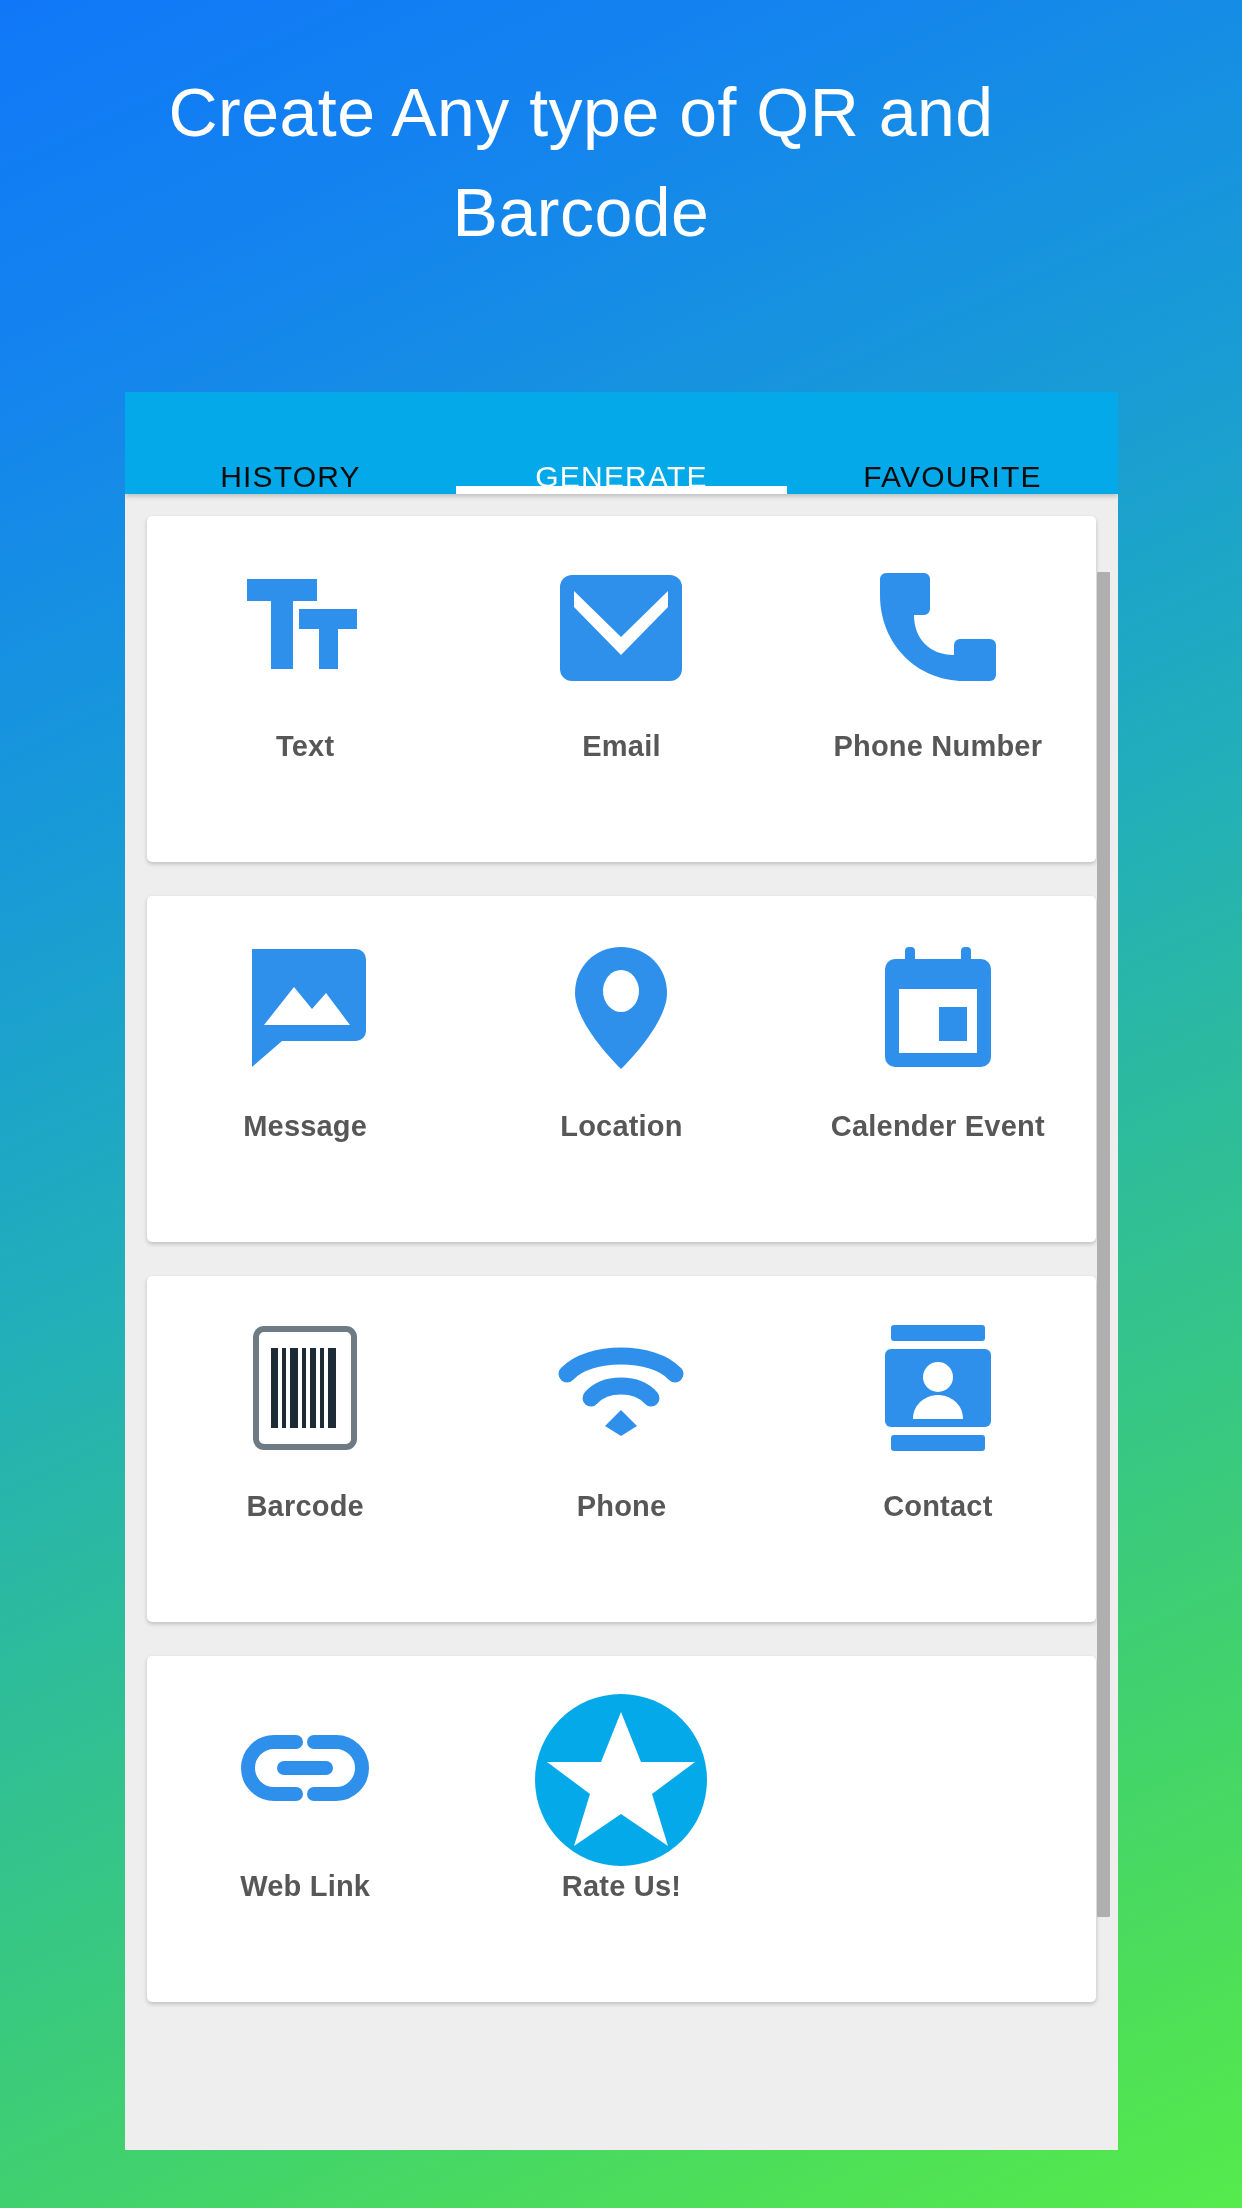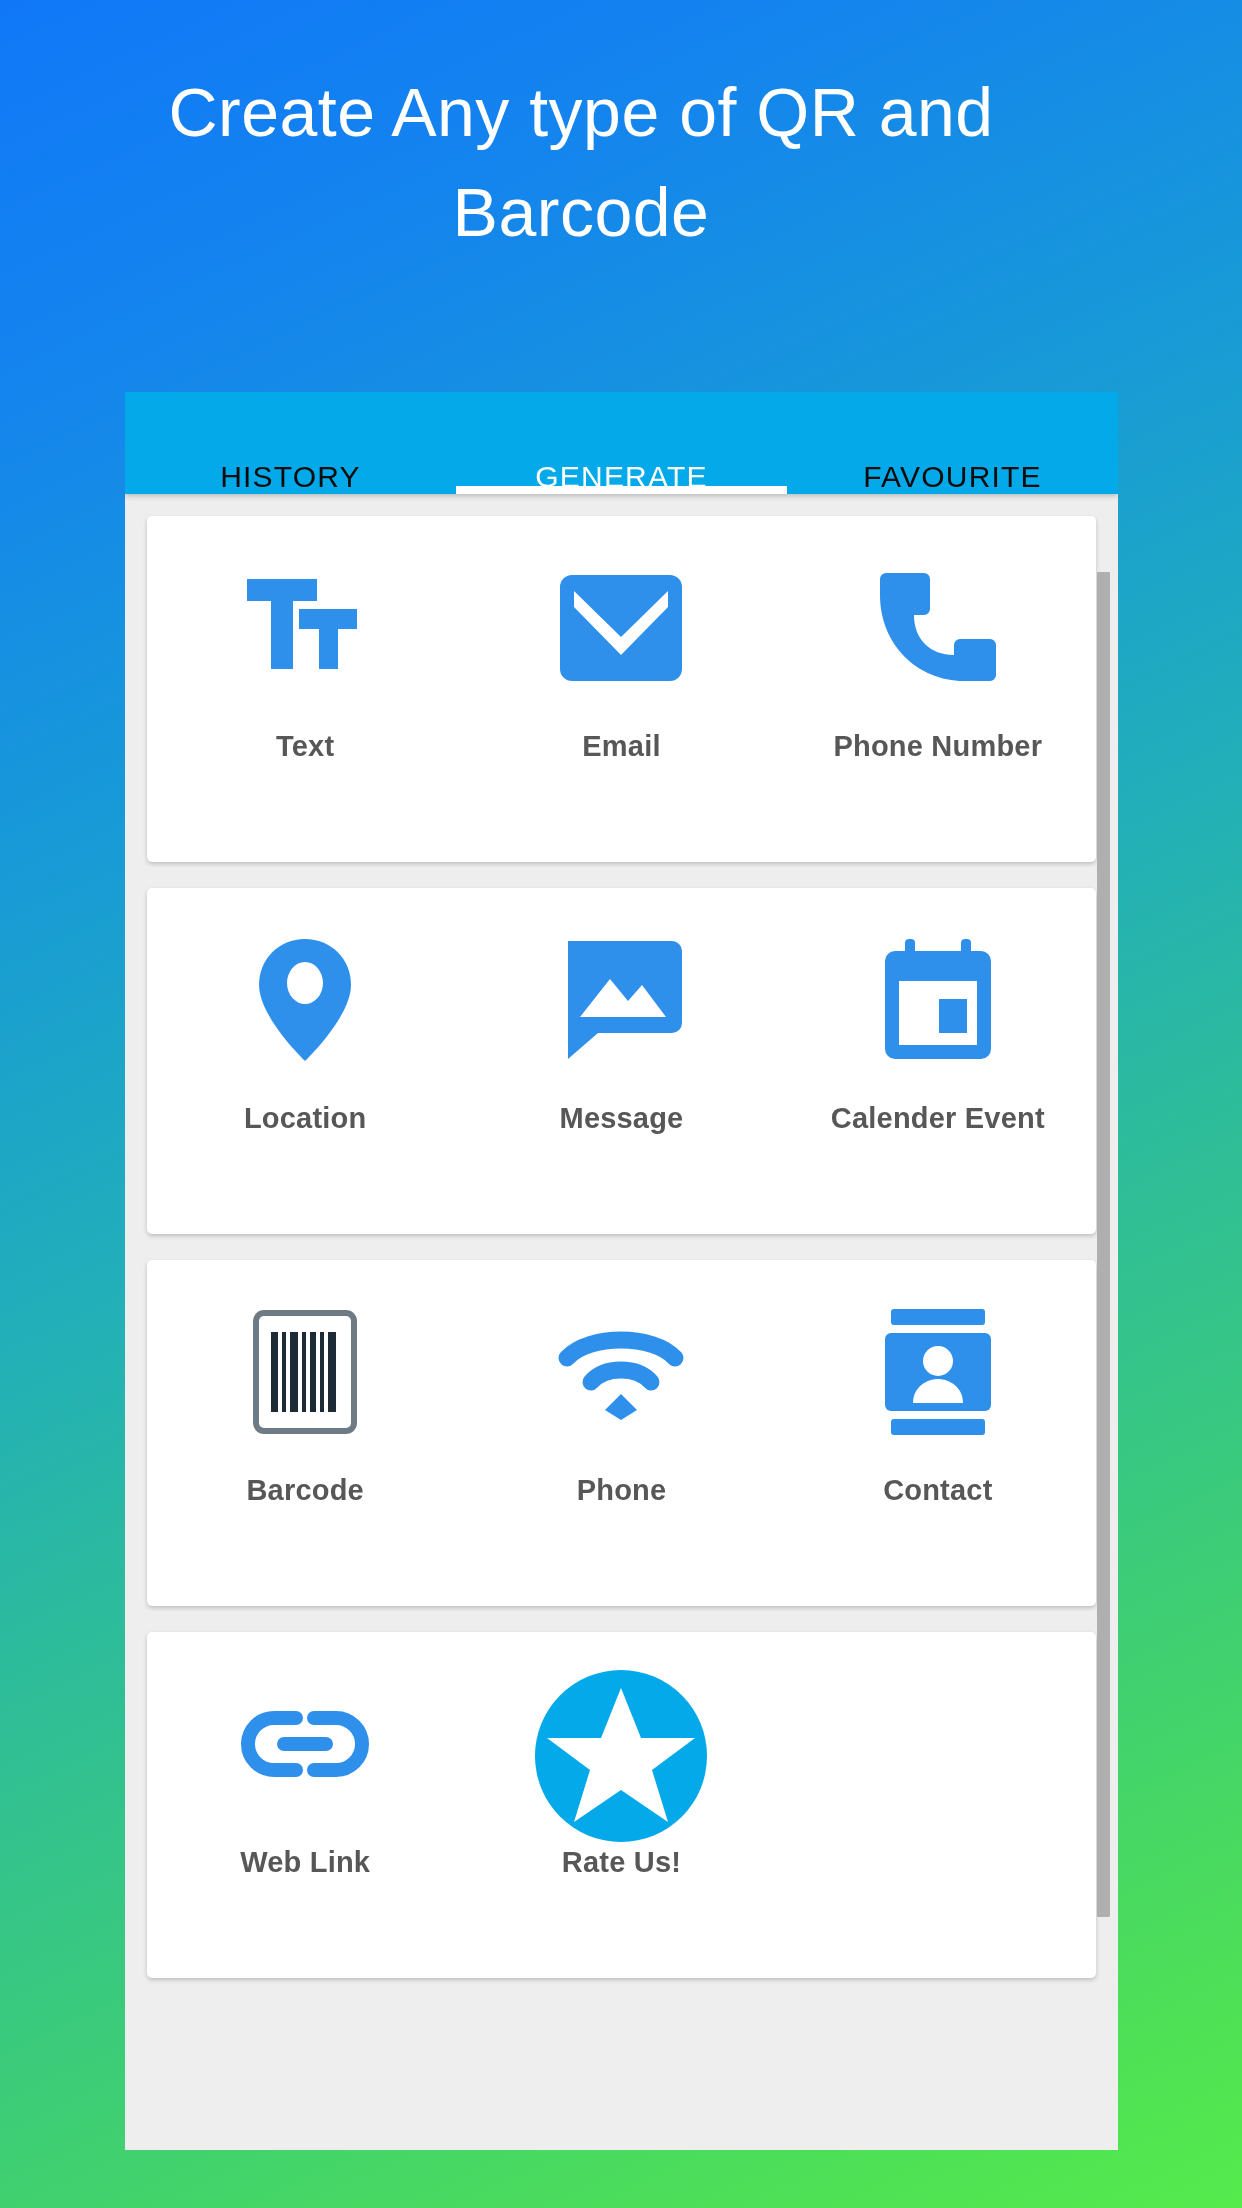--- a/index.html
+++ b/index.html
@@ -85,21 +85,21 @@
   #grid-scroll {
     position: relative;
     padding: 22px 22px 0 22px;
     height: 1656px;
   }
 
   .card {
     background: #FFFFFF;
     border-radius: 5px;
     height: 346px;
-    margin-bottom: 26px;
+    margin-bottom: 34px;
     box-shadow: 0 2px 4px rgba(0,0,0,0.20);
     display: flex;
     padding-top: 46px;
   }
   .cell {
     flex: 1 1 0;
     display: flex;
     flex-direction: column;
     align-items: center;
   }
@@ -193,38 +193,38 @@
                      C42 112 4 76 4 26 v-16 a6 6 0 0 1 6 -6 z" fill="#2F90EC"></path>
           </svg>
         </div>
         <div class="cell-label">Phone Number</div>
       </div>
     </div>
 
     <div class="card">
       <div class="cell">
         <div class="icon-box">
+          <svg width="126" height="122" viewBox="0 0 126 122">
+            <path d="M10 2 h104 a10 10 0 0 1 10 10 v72 a10 10 0 0 1 -10 10
+                     h-74 L10 120 Z" fill="#2F90EC"></path>
+            <path d="M22 78 L52 40 L70 62 L84 46 L108 78 Z" fill="#FFFFFF"></path>
+          </svg>
+        </div>
+        <div class="cell-label">Message</div>
+      </div>
+
+      <div class="cell">
+        <div class="icon-box">
           <svg width="100" height="126" viewBox="0 0 100 126">
             <path d="M50 2 C24 2 4 22 4 48 C4 80 50 124 50 124
                      C50 124 96 80 96 48 C96 22 76 2 50 2 Z" fill="#2F90EC"></path>
             <ellipse cx="50" cy="46" rx="18" ry="21" fill="#FFFFFF"></ellipse>
           </svg>
         </div>
         <div class="cell-label">Location</div>
-      </div>
-
-      <div class="cell">
-        <div class="icon-box">
-          <svg width="126" height="122" viewBox="0 0 126 122">
-            <path d="M10 2 h104 a10 10 0 0 1 10 10 v72 a10 10 0 0 1 -10 10
-                     h-74 L10 120 Z" fill="#2F90EC"></path>
-            <path d="M22 78 L52 40 L70 62 L84 46 L108 78 Z" fill="#FFFFFF"></path>
-          </svg>
-        </div>
-        <div class="cell-label">Message</div>
       </div>
 
       <div class="cell">
         <div class="icon-box">
           <svg width="118" height="126" viewBox="0 0 118 126">
             <rect x="26" y="2" width="10" height="24" rx="4" fill="#2F90EC"></rect>
             <rect x="82" y="2" width="10" height="24" rx="4" fill="#2F90EC"></rect>
             <rect x="6" y="14" width="106" height="108" rx="10" fill="#2F90EC"></rect>
             <rect x="20" y="44" width="78" height="64" fill="#FFFFFF"></rect>
             <rect x="60" y="62" width="28" height="34" fill="#2F90EC"></rect>

